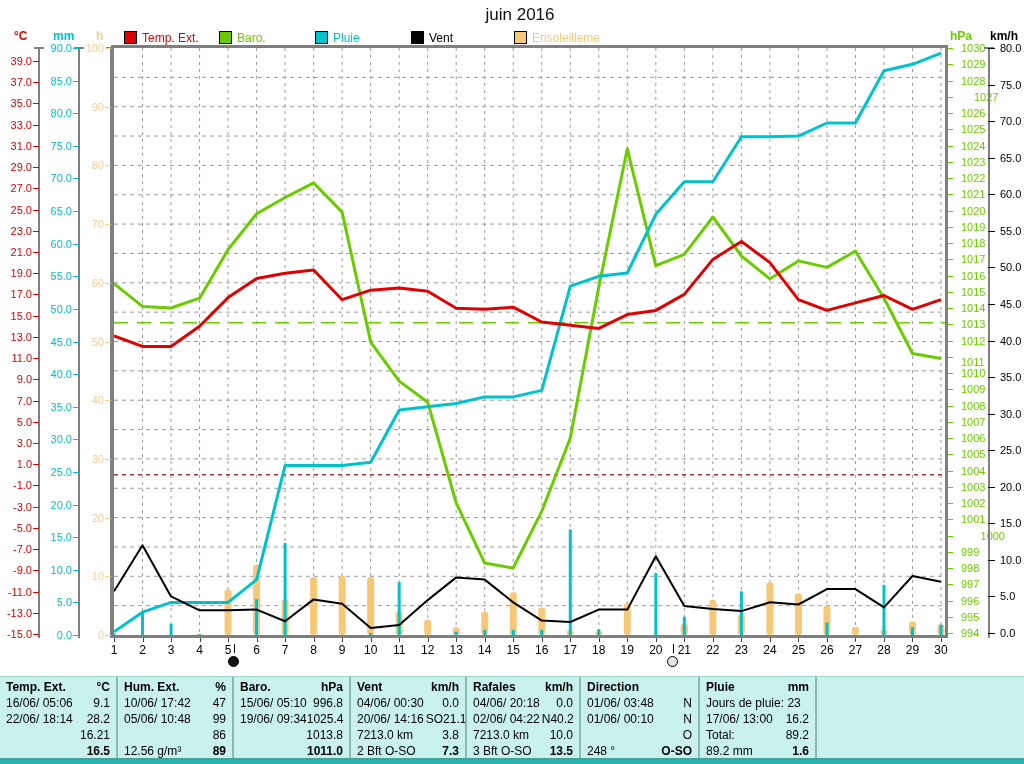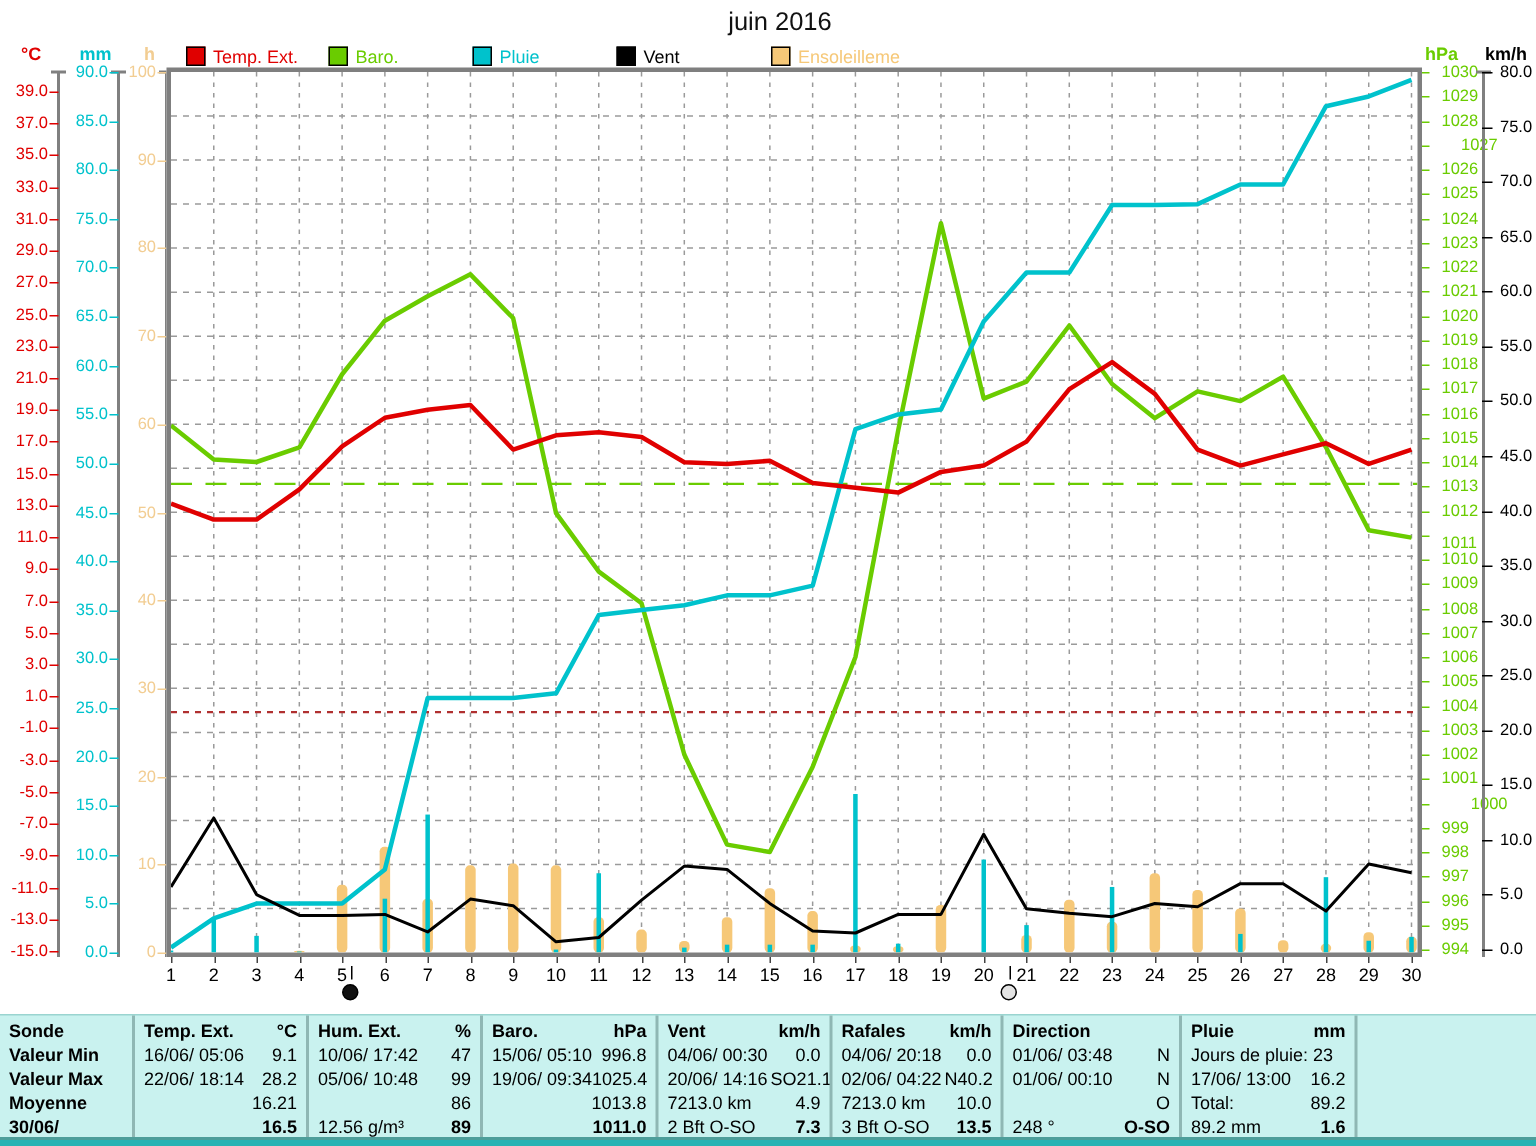--- a/index.html
+++ b/index.html
@@ -462,42 +462,20 @@
       <div class="xlabel" style="left: 929.999px;">30</div>
       <div class="xtick" style="left: 940.999px;"></div>
     </div>
   <div id="moons">
       <div class="moon-tick" style="left: 233.772px;"></div>
       <div class="moon" style="left: 228.272px; top: 656px; background: rgb(17, 17, 17); border: 1.5px solid rgb(0, 0, 0);"></div>
       <div class="moon-tick" style="left: 672.937px;"></div>
       <div class="moon" style="left: 667.437px; top: 656px; background: rgb(227, 227, 227); border: 1.5px solid rgb(0, 0, 0);"></div>
     </div>
   <div id="stats-table" class="abs">
-      <div class="tcol" style="width: 88px;">
-        <div class="trow bold">
-          <span class="l">Sonde</span>
-          <span class="r"></span>
-        </div>
-        <div class="trow bold">
-          <span class="l">Valeur Min</span>
-          <span class="r"></span>
-        </div>
-        <div class="trow bold">
-          <span class="l">Valeur Max</span>
-          <span class="r"></span>
-        </div>
-        <div class="trow bold">
-          <span class="l">Moyenne</span>
-          <span class="r"></span>
-        </div>
-        <div class="trow bold">
-          <span class="l">30/06/</span>
-          <span class="r"></span>
-        </div>
-      </div>
       <div class="tcol" style="width: 116px;">
         <div class="trow bold">
           <span class="l">Temp. Ext.</span>
           <span class="r">°C</span>
         </div>
         <div class="trow">
           <span class="l">16/06/  05:06</span>
           <span class="r">9.1</span>
         </div>
         <div class="trow">
@@ -566,21 +544,21 @@
           <span class="l">04/06/  00:30</span>
           <span class="r">0.0</span>
         </div>
         <div class="trow">
           <span class="l">20/06/  14:16</span>
           <span class="m">SO</span>
           <span class="r">21.1</span>
         </div>
         <div class="trow">
           <span class="l">7213.0 km</span>
-          <span class="r">4.9</span>
+          <span class="r">3.8</span>
         </div>
         <div class="trow">
           <span class="l">2 Bft O-SO</span>
           <span class="r bold">7.3</span>
         </div>
       </div>
       <div class="tcol" style="width: 114px;">
         <div class="trow bold">
           <span class="l">Rafales</span>
           <span class="r">km/h</span>

